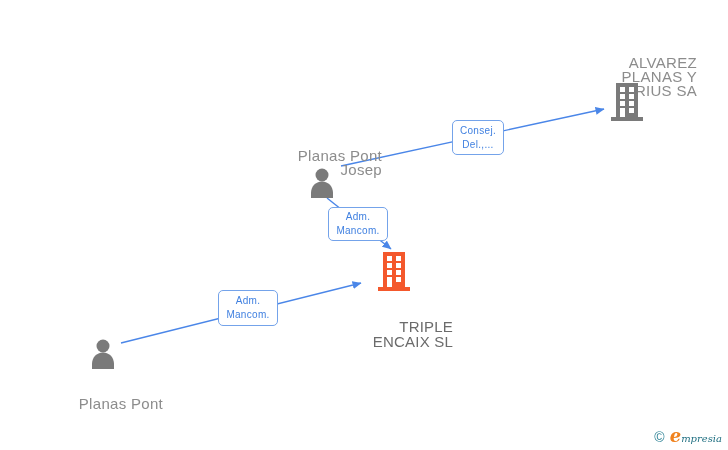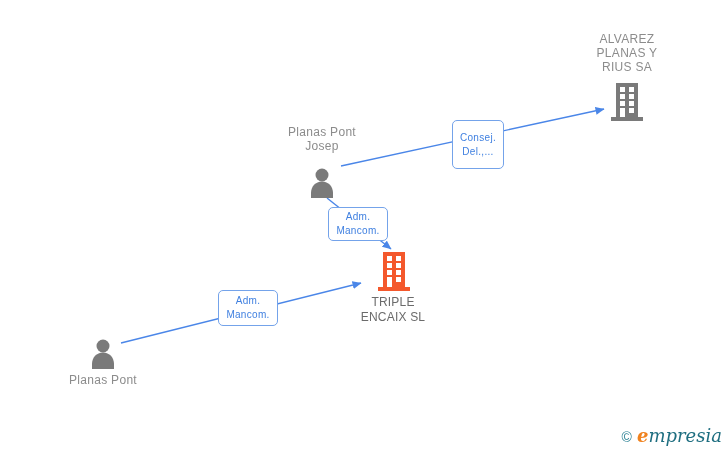--- a/index.html
+++ b/index.html
@@ -8,26 +8,27 @@
     background: #ffffff;
     font-family: "Liberation Sans", sans-serif;
     position: relative;
     overflow: hidden;
   }
   #canvas { position: relative; width: 728px; height: 450px; }
   svg.lines { position: absolute; left: 0; top: 0; }
 
   .node-label {
     position: absolute;
-    text-align: center;
+    text-align: right;
     color: #8c8c8c;
-    font-size: 12px;
+    font-size: 15px;
     line-height: 14px;
     letter-spacing: .3px;
     cursor: pointer;
+    margin-top: 24px;
   }
   .node-label.company-main {
     color: #6b6b6b;
     font-weight: normal;
     line-height: 15px;
     letter-spacing: .2px;
   }
   .node-icon { position: absolute; cursor: pointer; }
 
   .edge-box {
@@ -50,39 +51,39 @@
   .logo {
     position: absolute;
     right: 6px;
     bottom: 4px;
     white-space: nowrap;
     cursor: pointer;
     font-family: "DejaVu Serif", serif;
   }
   .logo .copy   { color: #2e8396; font-size: 14px; font-family: "Liberation Sans", sans-serif; }
   .logo .brand-e { color: #f0821e; font-size: 18px; font-style: italic; font-weight: bold; }
-  .logo .brand-rest { color: #1e6e80; font-size: 18px; font-style: italic; }
+  .logo .brand-rest { color: #1e6e80; font-size: 10px; font-style: italic; }
 </style>
 </head>
 <body>
 
 <div id="canvas">
 
   <svg class="lines" width="728" height="450">
     <defs>
       <marker id="arrow" markerWidth="11" markerHeight="9" refX="8.5" refY="4" orient="auto" markerUnits="userSpaceOnUse">
         <path d="M0,0 L9,4 L0,8 Z" fill="#4a86e8"></path>
       </marker>
     </defs>
     <line x1="341" y1="166" x2="604" y2="109" stroke="#4a86e8" stroke-width="1.4" marker-end="url(#arrow)"></line>
     <line x1="327" y1="198" x2="391" y2="249" stroke="#4a86e8" stroke-width="1.4" marker-end="url(#arrow)"></line>
     <line x1="121" y1="343" x2="361" y2="283" stroke="#4a86e8" stroke-width="1.4" marker-end="url(#arrow)"></line>
   </svg>
 
-  <div class="edge-box" style="left:452px; top:120px; width:52px; height:49px;">
+  <div class="edge-box" style="left:452px; top:120px; width:52px; height:35px;">
     <span>Consej.</span>
     <span>Del.,...</span>
   </div>
   <div class="edge-box" style="left:328px; top:207px; width:60px; height:34px;">
     <span>Adm.</span>
     <span>Mancom.</span>
   </div>
   <div class="edge-box" style="left:218px; top:290px; width:60px; height:36px;">
     <span>Adm.</span>
     <span>Mancom.</span>

